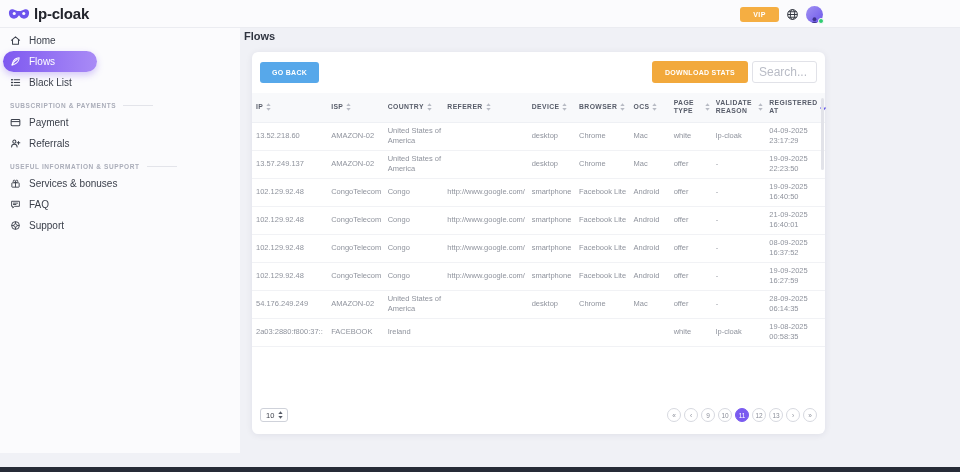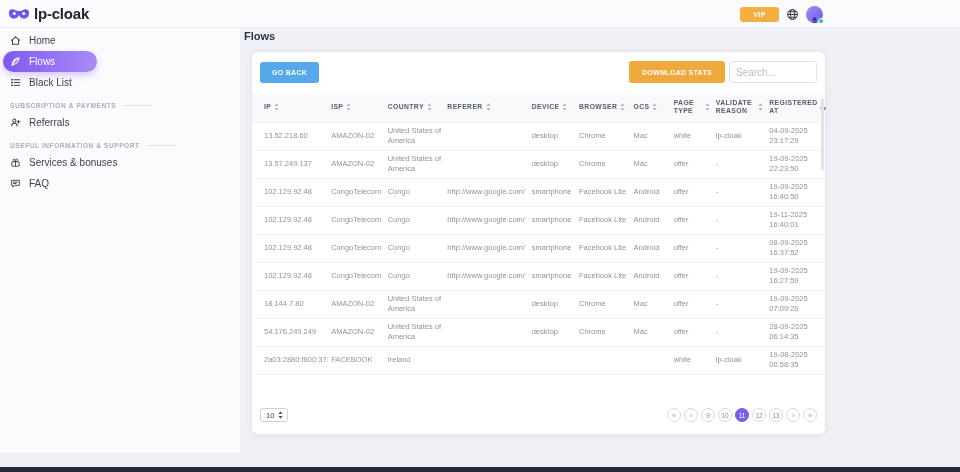--- a/index.html
+++ b/index.html
@@ -39,28 +39,28 @@
   
   .main-title { position:absolute; left:244px; top:30px; font-size:11px; font-weight:600; color:#2f3440; }
   .card { position:absolute; left:252px; top:52px; width:573px; height:382px; background:#fff;
           border-radius:6px; box-shadow:0 1px 7px rgba(25,30,60,.08); }
   .toolbar { display:flex; align-items:center; padding:9px 8px 8px 8px; }
   .btn { border:none; border-radius:3px; color:#fff; font-size:7px; font-weight:700;
          letter-spacing:.3px; cursor:pointer; font-family:inherit; }
   .btn-back { background:#57a8ea; padding:7px 12px; }
   .toolbar-right { margin-left:auto; display:flex; align-items:center; gap:4px; }
   .btn-download { background:#f2a93c; padding:7.5px 13px; }
-  .search-input { width:88px; height:22px; border:1px solid #e1e2e8; border-radius:3px; background:#fff;
-                  font-size:10px; padding:0 6px; color:#4a4f5a; font-family:inherit; outline:none; }
+  .search-input { width:65px; height:22px; border:1px solid #e1e2e8; border-radius:3px; background:#fff;
+                  font-size:12px; padding:0 6px; color:#4a4f5a; font-family:inherit; outline:none; }
   .search-input::placeholder { color:#b9bcc6; }
   
   table { width:100%; border-collapse:collapse; table-layout:fixed; margin-top:2px; }
   thead th { background:#f8f9fb; font-size:6.8px; font-weight:700; color:#575c69; text-transform:uppercase;
              letter-spacing:.4px; text-align:left; padding:6px 3px; border-bottom:1px solid #eef0f4; cursor:pointer; }
-  thead th:first-child, tbody td:first-child { padding-left:12px; }
+  thead th:first-child, tbody td:first-child { padding-left:4px; }
   .th-inner { display:flex; align-items:center; gap:3px; }
   .th-label { line-height:1.25; }
   .sort-icon { color:#b8bbc4; display:inline-flex; flex:none; }
   .sort-icon.active { color:#6559e8; }
   tbody td { font-size:7.5px; color:#8f939d; border-bottom:1px solid #f1f2f5; height:26px;
              padding:3px; line-height:1.4; vertical-align:middle; overflow:hidden; }
   
   .pager { position:absolute; left:8px; right:8px; bottom:12px; display:flex; align-items:flex-start; }
   .page-size { display:flex; align-items:center; gap:4px; border:1px solid #cfd2da; border-radius:3px;
                height:14px; padding:0 4px 0 5px; font-size:7.5px; color:#3f434d; background:#fff; cursor:pointer; }
@@ -134,20 +134,29 @@
           <path d="M3.5 6 h1.6 M3.5 12 h1.6 M3.5 18 h1.6" stroke-width="3"></path>
         </svg>
     </span>
     <span>Black List</span>
   </div>
 
   <div class="side-section">SUBSCRIPTION &amp; PAYMENTS</div>
 
   <div class="side-item">
     <span style="display:flex;">
+      <svg viewBox="0 0 24 24" fill="none" stroke="#3c414c" stroke-width="2.2" stroke-linejoin="round">
+          <rect x="2.5" y="5.5" width="19" height="13.5" rx="2"></rect>
+          <path d="M2.5 10 h19"></path>
+        </svg>
+    </span>
+    <span>Payment</span>
+  </div>
+  <div class="side-item">
+    <span style="display:flex;">
       <svg viewBox="0 0 24 24" fill="none" stroke="#3c414c" stroke-width="2.2" stroke-linecap="round">
           <circle cx="9.5" cy="8" r="3.4"></circle>
           <path d="M3.5 19.5 c0-3.8 2.8-5.8 6-5.8 s6 2 6 5.8"></path>
           <path d="M18.5 7.5 v6 M15.5 10.5 h6"></path>
         </svg>
     </span>
     <span>Referrals</span>
   </div>
 
   <div class="side-section">USEFUL INFORMATION &amp; SUPPORT</div>
@@ -163,20 +172,30 @@
     <span>Services &amp; bonuses</span>
   </div>
   <div class="side-item">
     <span style="display:flex;">
       <svg viewBox="0 0 24 24" fill="none" stroke="#3c414c" stroke-width="2" stroke-linejoin="round">
           <path d="M3.5 5 h17 v11 h-10.5 l-4 3.5 v-3.5 h-2.5 z"></path>
           <path d="M7.5 9 h9 M7.5 12 h5.5" stroke-linecap="round"></path>
         </svg>
     </span>
     <span>FAQ</span>
+  </div>
+  <div class="side-item">
+    <span style="display:flex;">
+      <svg viewBox="0 0 24 24" fill="none" stroke="#3c414c" stroke-width="2">
+          <circle cx="12" cy="12" r="8.5"></circle>
+          <circle cx="12" cy="12" r="3.6"></circle>
+          <path d="M12 3.5 v4.9 M12 15.6 v4.9 M3.5 12 h4.9 M15.6 12 h4.9"></path>
+        </svg>
+    </span>
+    <span>Support</span>
   </div>
 </div>
 
 <div class="main-title">Flows</div>
 
 <div class="card">
   <div class="toolbar">
     <button class="btn btn-back">GO BACK</button>
     <div class="toolbar-right">
       <button class="btn btn-download">DOWNLOAD STATS</button>
@@ -339,21 +358,21 @@
         <tr>
           <td>102.129.92.48</td>
           <td>CongoTelecom</td>
           <td>Congo</td>
           <td>http://www.google.com/</td>
           <td>smartphone</td>
           <td>Facebook Lite</td>
           <td>Android</td>
           <td>offer</td>
           <td>-</td>
-          <td>19-11-2025 16:40:01</td>
+          <td>21-09-2025 16:40:01</td>
         </tr>
         <tr>
           <td>102.129.92.48</td>
           <td>CongoTelecom</td>
           <td>Congo</td>
           <td>http://www.google.com/</td>
           <td>smartphone</td>
           <td>Facebook Lite</td>
           <td>Android</td>
           <td>offer</td>
@@ -364,32 +383,20 @@
           <td>102.129.92.48</td>
           <td>CongoTelecom</td>
           <td>Congo</td>
           <td>http://www.google.com/</td>
           <td>smartphone</td>
           <td>Facebook Lite</td>
           <td>Android</td>
           <td>offer</td>
           <td>-</td>
           <td>19-09-2025 16:27:59</td>
-        </tr>
-        <tr>
-          <td>18.144.7.80</td>
-          <td>AMAZON-02</td>
-          <td>United States of America</td>
-          <td></td>
-          <td>desktop</td>
-          <td>Chrome</td>
-          <td>Mac</td>
-          <td>offer</td>
-          <td>-</td>
-          <td>19-09-2025 07:09:26</td>
         </tr>
         <tr>
           <td>54.176.249.249</td>
           <td>AMAZON-02</td>
           <td>United States of America</td>
           <td></td>
           <td>desktop</td>
           <td>Chrome</td>
           <td>Mac</td>
           <td>offer</td>

